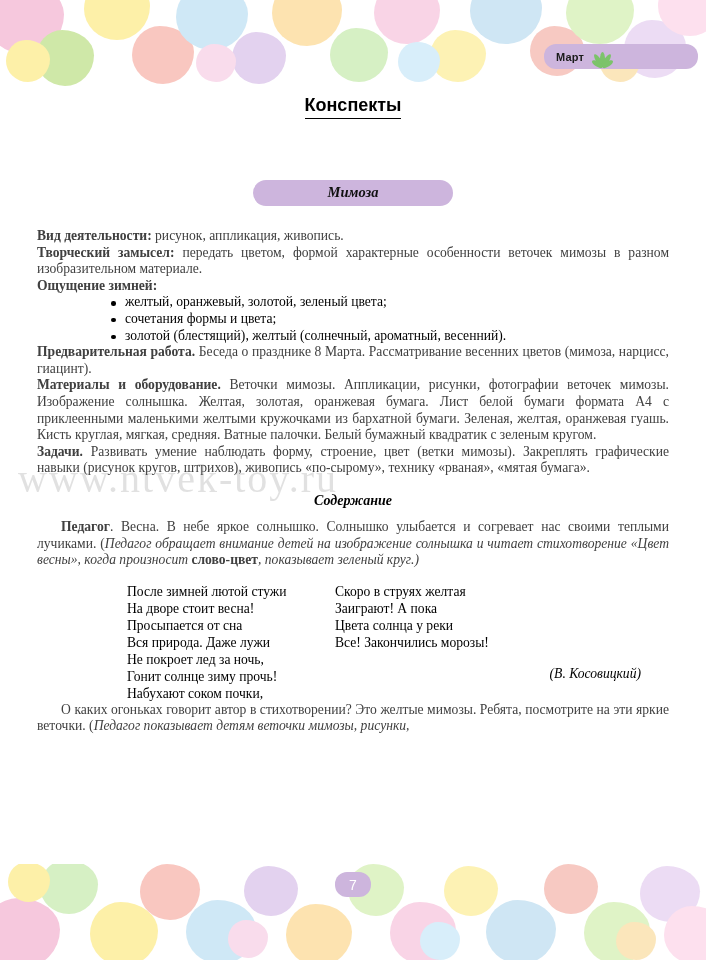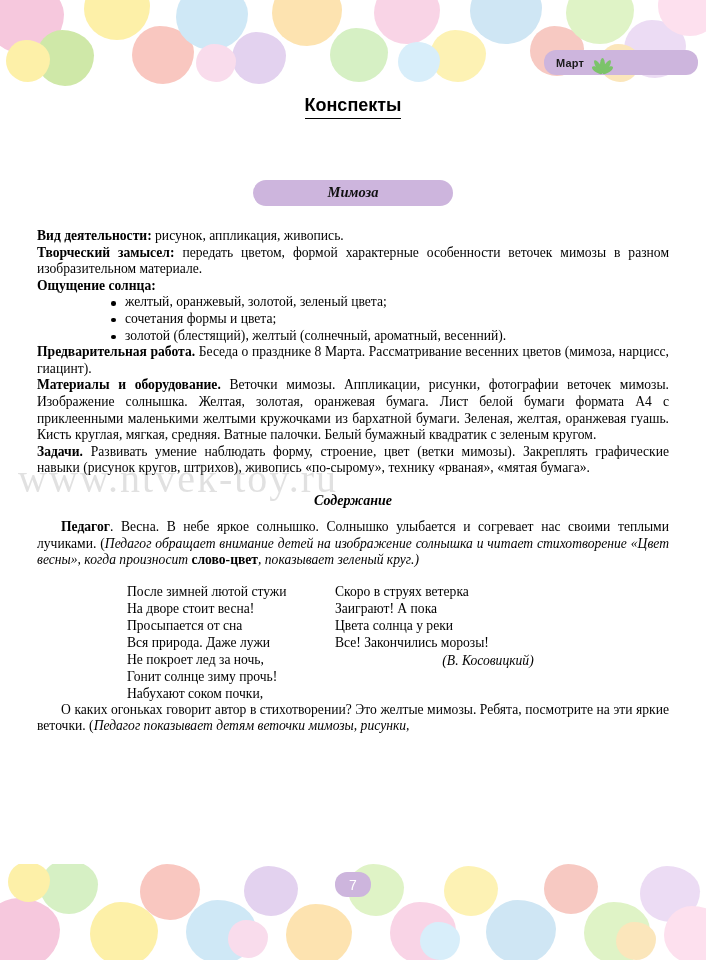--- a/index.html
+++ b/index.html
@@ -46,21 +46,20 @@
     right: 8px;
     top: 44px;
     width: 154px;
     height: 25px;
     background: #cdb5dd;
     border-radius: 12px;
     display: flex;
     align-items: center;
     padding-left: 12px;
     box-sizing: border-box;
-    margin-top: 6px;
   }
   #month-tab .label {
     font-family: "Liberation Sans", sans-serif;
     font-weight: bold;
     font-size: 11px;
     color: #1b1b1b;
     letter-spacing: .2px;
   }
   #month-tab .leaf-icon {
     margin-left: 6px;
@@ -122,21 +121,21 @@
     font-style: italic;
     font-size: 14.5px;
     color: #111;
   }
 
   p.body {
     margin: 0 0 0 0;
     font-size: 13.6px;
     line-height: 16.6px;
     text-align: justify;
-    color: #000000;
+    color: #404040;
   }
   p.body b { font-weight: bold; }
   p.body i { font-style: italic; }
 
   ul.bullets {
     list-style: none;
     margin: 0;
     padding: 0 0 0 74px;
   }
   ul.bullets li {
@@ -171,24 +170,24 @@
     display: flex;
     margin: 14px 0 0 0;
   }
   .poem .col {
     font-size: 13.6px;
     line-height: 17px;
   }
   .poem .col-left { width: 298px; padding-left: 90px; box-sizing: border-box;}
   .poem .col-right { width: 334px; padding-left: 0; box-sizing: border-box;}
   .poem .author {
-    text-align: center;
+    text-align: right;
     font-style: italic;
     padding-right: 28px;
-    margin-top: 1px;
+    margin-top: 14px;
   }
 
   .tail-para { margin-top: 14px; }
 
   
   #watermark {
     position: absolute;
     left: 18px;
     top: 455px;
     width: 670px;
@@ -292,21 +291,21 @@
 
     <p class="body">
       <b>Вид деятельности:</b><span> рисунок, аппликация, живопись.</span>
     </p>
 
     <p class="body">
       <b>Творческий замысел:</b><span> передать цветом, формой характерные особенности веточек мимозы в разном изобразительном материале.</span>
     </p>
 
     <p class="body">
-      <b>Ощущение солнца:</b>
+      <b>Ощущение зимней:</b>
     </p>
 
     <ul class="bullets">
       <li>желтый, оранжевый, золотой, зеленый цвета;</li>
       <li>сочетания формы и цвета;</li>
       <li>золотой (блестящий), желтый (солнечный, ароматный, весенний).</li>
     </ul>
 
     <p class="body">
       <b>Предварительная работа.</b><span> Беседа о празднике 8 Марта. Рассматривание весенних цветов (мимоза, нарцисс, гиацинт).</span>
@@ -330,21 +329,21 @@
       <div class="col col-left">
         <div>После зимней лютой стужи</div>
         <div>На дворе стоит весна!</div>
         <div>Просыпается от сна</div>
         <div>Вся природа. Даже лужи</div>
         <div>Не покроет лед за ночь,</div>
         <div>Гонит солнце зиму прочь!</div>
         <div>Набухают соком почки,</div>
       </div>
       <div class="col col-right">
-        <div>Скоро в струях ветерка</div>
+        <div>Скоро в струях желтая</div>
         <div>Заиграют! А пока</div>
         <div>Цвета солнца у реки</div>
         <div>Все! Закончились морозы!</div>
         <div class="author">(В. Косовицкий)</div>
       </div>
     </div>
 
     <p class="body para-indent tail-para">
       <span>О каких огоньках говорит автор в стихотворении? Это желтые мимозы. Ребята, посмотрите на эти яркие веточки. (</span><i>Педагог показывает детям веточки мимозы, рисунки,</i>
     </p>

